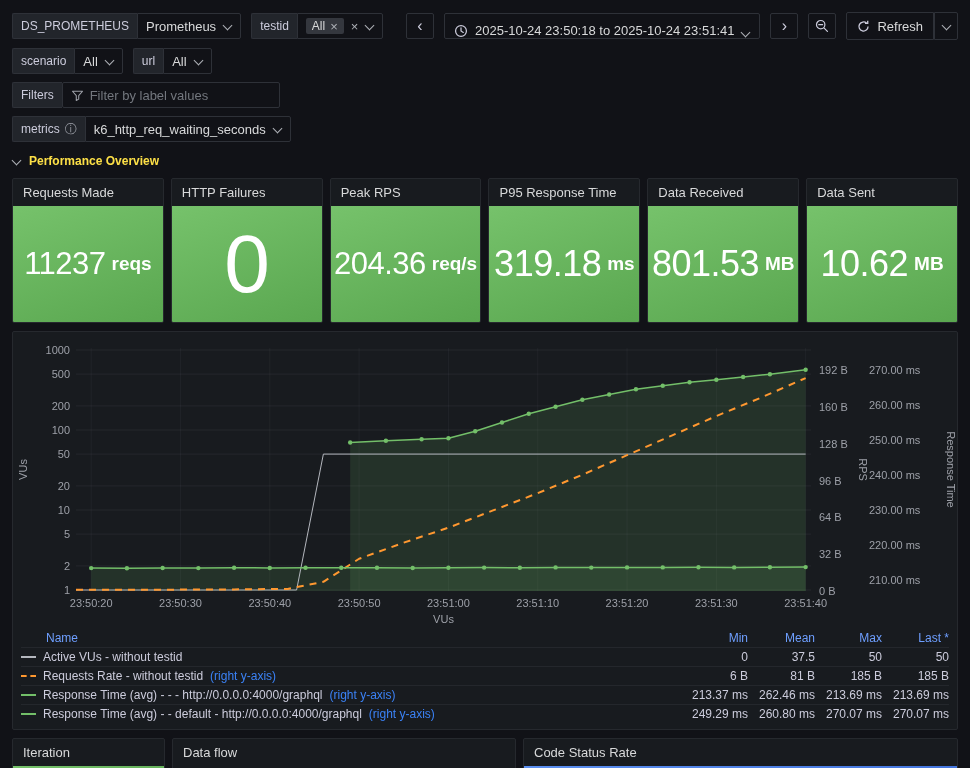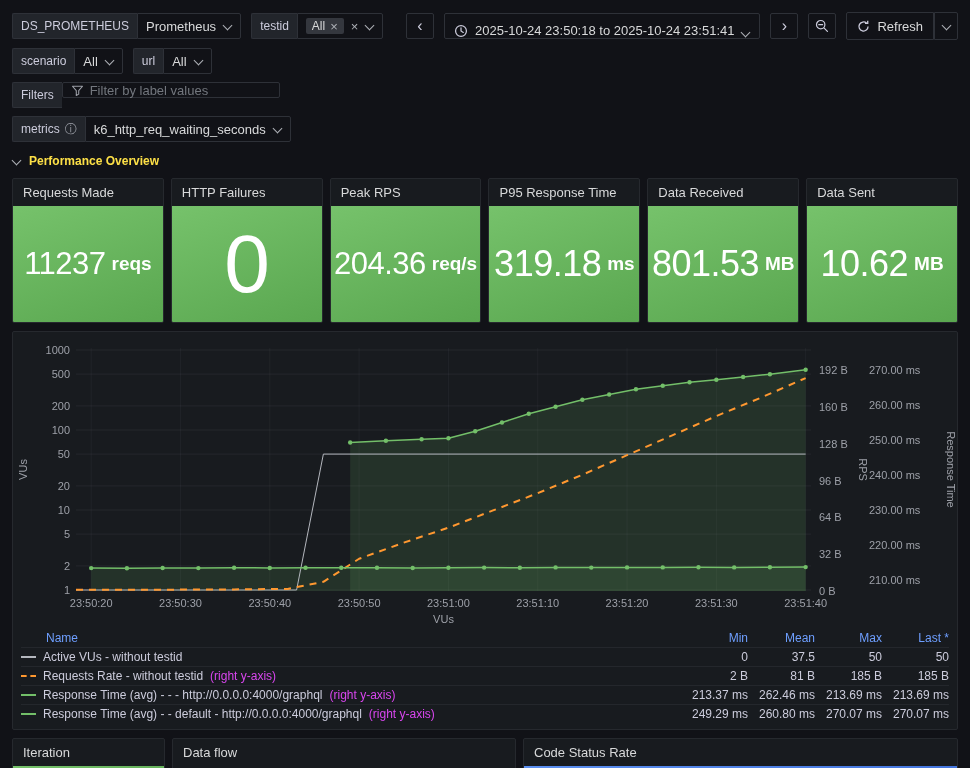--- a/index.html
+++ b/index.html
@@ -15,21 +15,21 @@
   .chev{width:9px;height:9px;display:inline-block;position:relative;flex:0 0 auto}
   .chev::after{content:"";position:absolute;left:1px;top:0;width:6px;height:6px;border-right:1.5px solid #aeb1b7;border-bottom:1.5px solid #aeb1b7;transform:rotate(45deg)}
   .tag{display:flex;align-items:center;gap:5px;background:#34373e;border-radius:2px;padding:1px 6px;font-size:12px;color:#d8d9da}
   .xmark{color:#aeb1b7;font-size:13px;line-height:1;cursor:pointer}
   .spacer{flex:1}
   .iconbtn{display:flex;align-items:center;justify-content:center;width:28px;height:26px;background:#111217;border:1px solid #2e3138;border-radius:2px;color:#ccccdc;font-size:16px;cursor:pointer}
   .timepicker{display:flex;align-items:flex-end;gap:7px;height:26px;background:#111217;border:1px solid #2e3138;border-radius:2px;padding:0 9px;font-size:13px;color:#d8d9da;cursor:pointer;white-space:nowrap}
   .refresh{display:flex;height:28px}
   .refresh .rbtn{display:flex;align-items:center;gap:7px;background:#111217;border:1px solid #2e3138;border-radius:2px 0 0 2px;padding:0 10px;font-size:13px;color:#d8d9da;cursor:pointer}
   .refresh .rchev{display:flex;align-items:center;justify-content:center;width:24px;background:#111217;border:1px solid #2e3138;border-left:1px solid #2e3138;border-radius:0 2px 2px 0;cursor:pointer}
-  .filterbox{display:flex;align-items:center;gap:6px;height:16px;width:218px;background:#111217;border:1px solid #2e3138;border-radius:2px;padding:0 8px}
+  .filterbox{display:flex;align-items:center;gap:6px;height:26px;width:218px;background:#111217;border:1px solid #2e3138;border-radius:2px;padding:0 8px}
   .filterbox input{flex:1;background:transparent;border:0;outline:0;color:#ccccdc;font-size:13px;font-family:"Liberation Sans",sans-serif}
   .filterbox input::placeholder{color:#73777e}
   .info{color:#9da0a8;font-size:12px}
 
   
   .rowhdr{display:flex;align-items:center;gap:8px;margin:12px 0 10px;cursor:pointer}
   .rowhdr .t{font-size:12px;font-weight:700;color:#fde047}
 
   
   .stats{display:flex;gap:7px;height:145px}
@@ -50,21 +50,21 @@
   .lg-row{border-top:1px solid rgba(204,204,220,0.07)}
   .lg-name{flex:1;display:flex;align-items:center;gap:7px;min-width:0;white-space:nowrap;overflow:hidden}
   .lg-name-h{padding-left:25px;color:#6e9fff;cursor:pointer}
   .lg-col{width:67px;text-align:right;color:#ccccdc;white-space:nowrap}
   .lg-head .lg-col{color:#6e9fff;cursor:pointer}
   .sw{width:15px;height:0;flex:0 0 auto}
   .sw-gray{border-top:2px solid #b4b7be}
   .sw-orange{border-top:2px dashed #ff9830}
   .sw-green{border-top:2px solid #73bf69}
   .lg-label{color:#ccccdc;cursor:pointer}
-  .lg-suffix{color:#d946ef}
+  .lg-suffix{color:#3b82f6}
 
   
   .bottom{display:flex;gap:7px;margin-top:8px;height:70px}
   .bpanel{display:flex;flex-direction:column;overflow:hidden}
   .bpanel .body{flex:1}
   .b-iter{width:153px;flex:0 0 auto}
   .b-flow{width:344px;flex:0 0 auto}
   .b-code{flex:1}
   .body-green{background:linear-gradient(160deg,#76c26b,#5aa750)}
   .body-blue{background:linear-gradient(160deg,#5b8ff0,#3e6fd9)}
@@ -336,21 +336,21 @@
         <span class="lg-col">37.5</span>
         <span class="lg-col">50</span>
         <span class="lg-col">50</span>
       </div>
       <div class="lg-row">
         <div class="lg-name">
           <span class="sw sw-orange"></span>
           <span class="lg-label">Requests Rate - without testid</span>
           <span class="lg-suffix">(right y-axis)</span>
         </div>
-        <span class="lg-col">2 B</span>
+        <span class="lg-col">6 B</span>
         <span class="lg-col">81 B</span>
         <span class="lg-col">185 B</span>
         <span class="lg-col">185 B</span>
       </div>
       <div class="lg-row">
         <div class="lg-name">
           <span class="sw sw-green"></span>
           <span class="lg-label">Response Time (avg) - - - http://0.0.0.0:4000/graphql</span>
           <span class="lg-suffix">(right y-axis)</span>
         </div>

